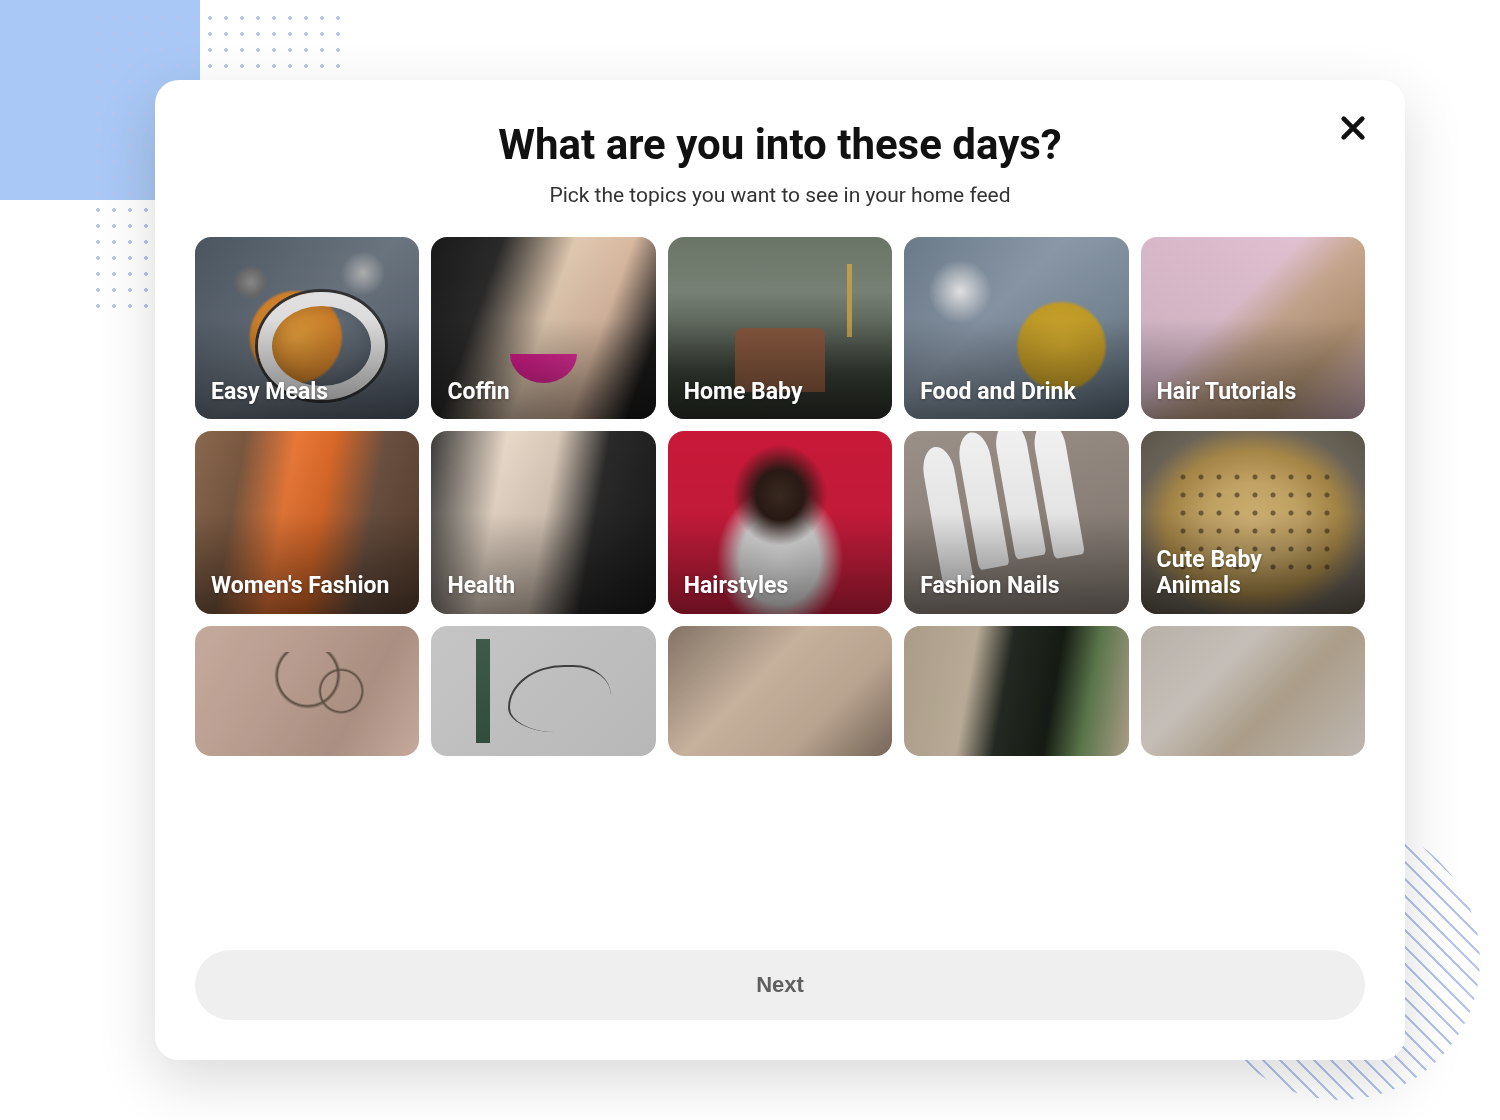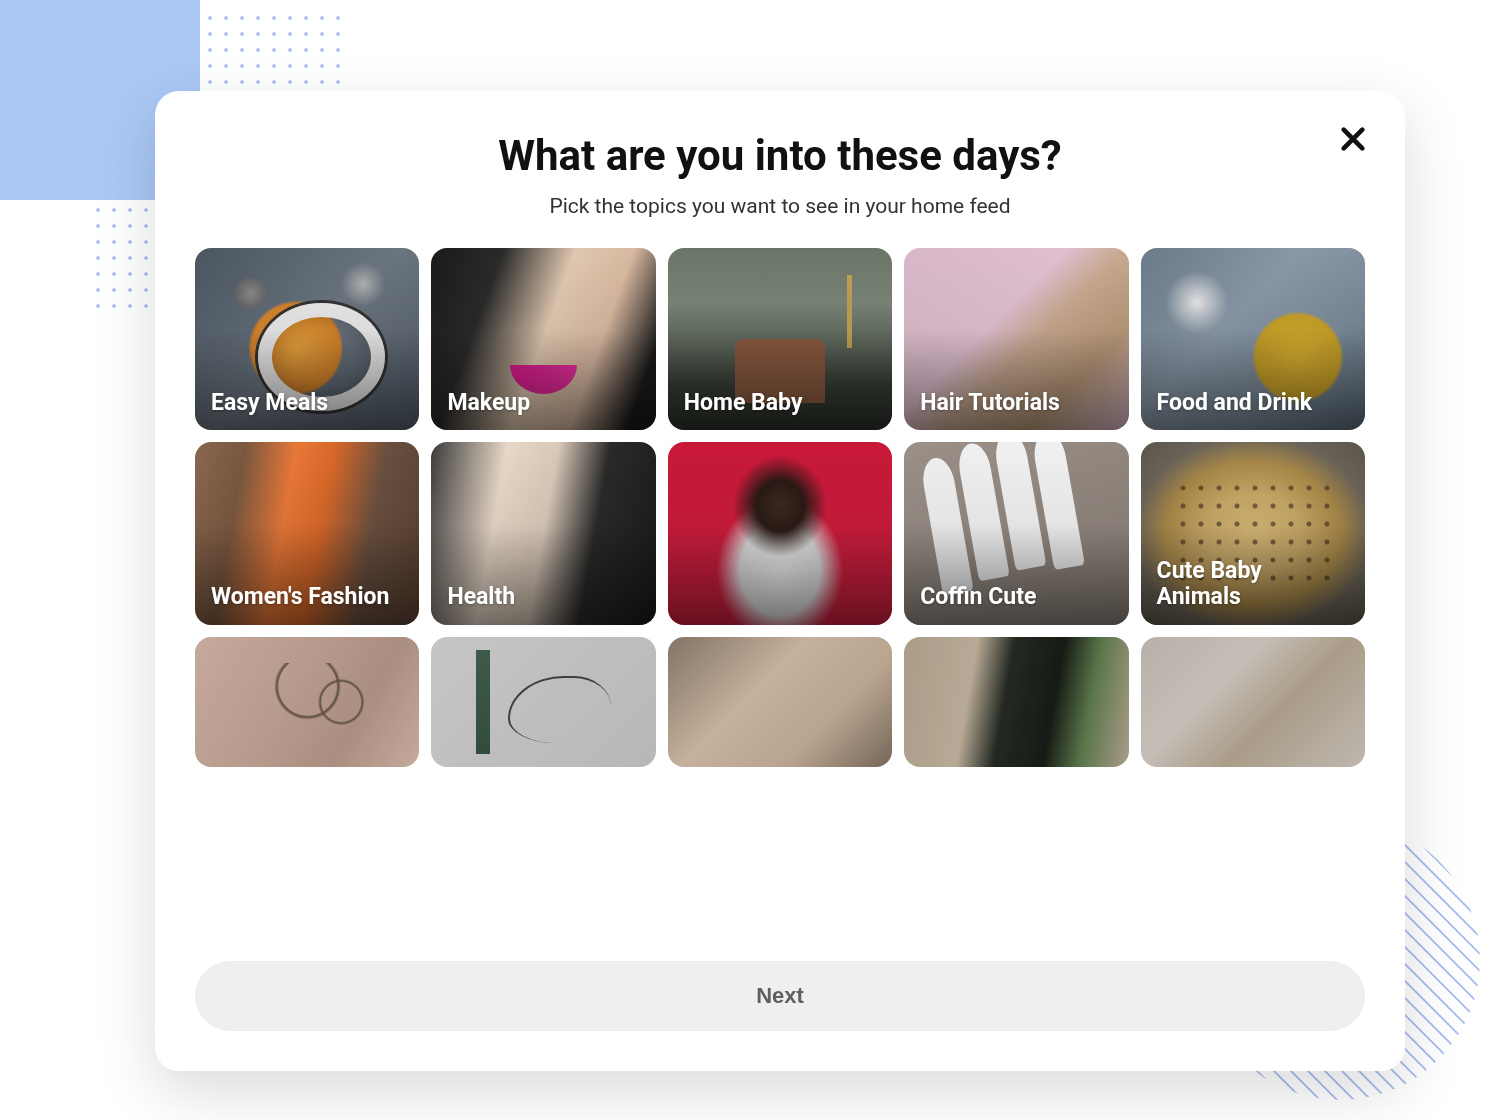--- a/index.html
+++ b/index.html
@@ -44,21 +44,21 @@
       right: 20px;
       width: 280px;
       height: 280px;
       background-image: repeating-linear-gradient(45deg, #b3c5f0 0, #b3c5f0 2px, transparent 2px, transparent 12px);
       border-radius: 50%;
       z-index: 0;
     }
     
     .modal {
       position: absolute;
-      top: 91px;
+      top: 80px;
       left: 155px;
       width: 1250px;
       height: 980px;
       background: #fff;
       border-radius: 24px;
       box-shadow: 0 20px 60px rgba(0,0,0,0.15);
       z-index: 10;
       overflow: hidden;
       display: flex;
       flex-direction: column;
@@ -333,62 +333,63 @@
 
       <div class="tile tile-easy-meals">
         <div class="tile-bg"></div>
         <div class="tile-overlay"></div>
         <div class="tile-label">Easy Meals</div>
       </div>
 
       <div class="tile tile-makeup">
         <div class="tile-bg"></div>
         <div class="tile-overlay"></div>
-        <div class="tile-label">Makeup</div>
+        <div class="tile-label">Coffin</div>
       </div>
 
       <div class="tile tile-home-decor">
         <div class="tile-bg"></div>
         <div class="tile-overlay"></div>
         <div class="tile-label">Home Baby</div>
       </div>
 
+      <div class="tile tile-food-drink">
+        <div class="tile-bg"></div>
+        <div class="tile-overlay"></div>
+        <div class="tile-label">Food and Drink</div>
+      </div>
+
       <div class="tile tile-hair-tutorials">
         <div class="tile-bg"></div>
         <div class="tile-overlay"></div>
         <div class="tile-label">Hair Tutorials</div>
       </div>
 
-      <div class="tile tile-food-drink">
-        <div class="tile-bg"></div>
-        <div class="tile-overlay"></div>
-        <div class="tile-label">Food and Drink</div>
-      </div>
-
       <div class="tile tile-womens-fashion">
         <div class="tile-bg"></div>
         <div class="tile-overlay"></div>
         <div class="tile-label">Women's Fashion</div>
       </div>
 
       <div class="tile tile-health">
         <div class="tile-bg"></div>
         <div class="tile-overlay"></div>
         <div class="tile-label">Health</div>
       </div>
 
       <div class="tile tile-hairstyles">
         <div class="tile-bg"></div>
         <div class="tile-overlay"></div>
+        <div class="tile-label">Hairstyles</div>
       </div>
 
       <div class="tile tile-coffin-nails">
         <div class="tile-bg"></div>
         <div class="tile-overlay"></div>
-        <div class="tile-label">Coffin Cute</div>
+        <div class="tile-label">Fashion Nails</div>
       </div>
 
       <div class="tile tile-cute-animals">
         <div class="tile-bg"></div>
         <div class="tile-overlay"></div>
         <div class="tile-label">Cute Baby Animals</div>
       </div>
 
       <div class="tile tile-tattoo">
         <div class="tile-bg"></div>

